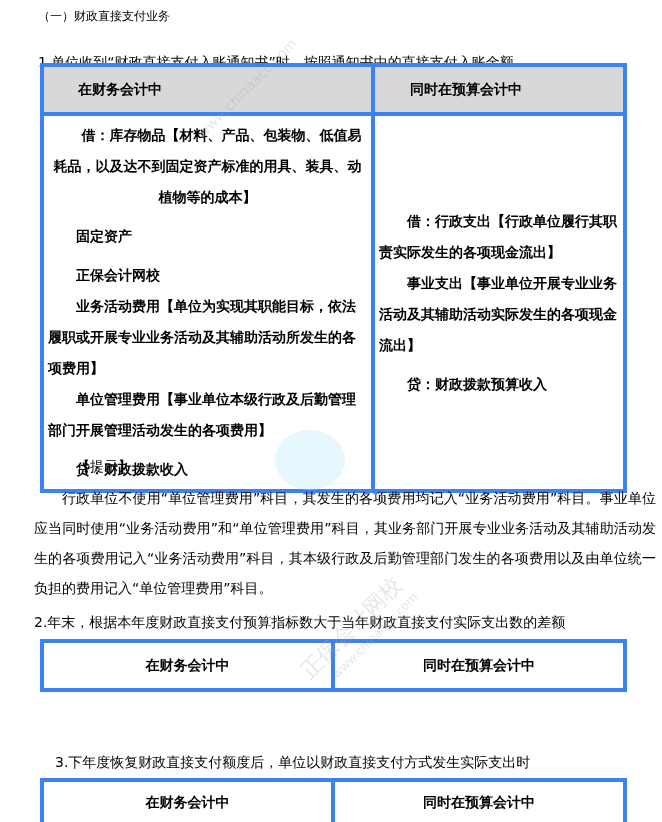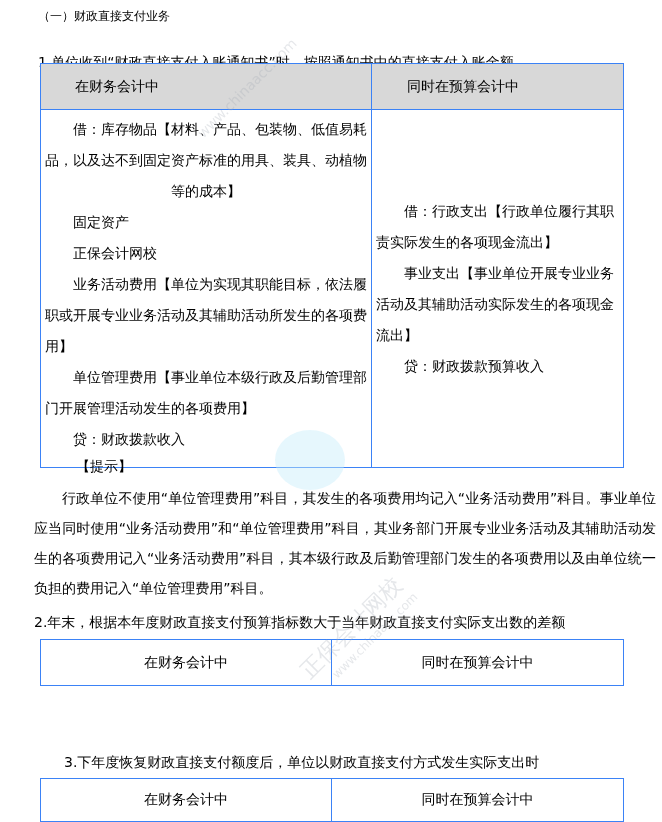--- a/index.html
+++ b/index.html
@@ -9,31 +9,31 @@
     color: #000; font-size: 14px;
   }
   .abs { position: absolute; white-space: nowrap; }
   .section-title { left: 38px; top: 6px; font-size: 12px; line-height: 20px; }
   .item-title { font-size: 14px; line-height: 20px; }
   table.acct {
     position: absolute; border-collapse: collapse; table-layout: fixed;
     font-size: 14px;
   }
   table.acct td, table.acct th {
-    border: 1px solid #3b82f6; vertical-align: middle; padding: 4px; font-weight: normal;
+    border: 4px solid #3b82f6; vertical-align: middle; padding: 4px; font-weight: bold;
   }
   table.acct th.shaded { background: #d8d8d8; }
   .t1 { left: 40px; top: 63px; width: 583px; }
   .t1 th { height: 37px; text-align: left; }
   .t1 th .hdr { padding-left: 30px; }
   .t1 th.right .hdr { padding-left: 31px; }
   .t1 td.left-cell { height: 349px; vertical-align: top; padding-top: 4px; }
   .t1 td.right-cell { vertical-align: middle; }
   .cell-lines .ln { line-height: 31px; font-size: 14px; white-space: normal; }
-  .ind { padding-left: 28px; }
+  .ind { padding-left: 28px; margin-top: 8px; }
   .t2 { left: 40px; top: 639px; width: 583px; }
   .t2 th { height: 37px; text-align: center; }
   .t2 td { height: 66px; vertical-align: top; padding-top: 2px; }
   .t2 .ln { line-height: 31px; }
   .t3 { left: 40px; top: 778px; width: 583px; }
   .t3 th { height: 34px; text-align: center; }
   .tip-label { left: 62px; top: 456px; line-height: 20px; margin-left: 14px; }
   .para { left: 34px; top: 483px; width: 622px; white-space: normal; line-height: 30px; font-size: 14px; text-indent: 28px; text-align: justify; }
   .watermark {
     position: absolute; color: rgba(160,170,180,0.28); font-size: 22px;
@@ -93,21 +93,21 @@
       <col style="width:292px">
     </colgroup>
   <tbody>
       <tr>
     <th>在财务会计中</th>
     <th>同时在预算会计中</th>
   </tr>
 </tbody>
   </table>
 
-<div class="abs item-title" style="left:64px; top:752px;">3.下年度恢复财政直接支付额度后，单位以财政直接支付方式发生实际支出时</div>
+<div class="abs item-title" style="left:55px; top:752px;">3.下年度恢复财政直接支付额度后，单位以财政直接支付方式发生实际支出时</div>
 
 <table class="acct t3">
   <colgroup>
       <col style="width:291px">
       <col style="width:292px">
     </colgroup>
   <tbody>
       <tr>
     <th>在财务会计中</th>
     <th>同时在预算会计中</th>

